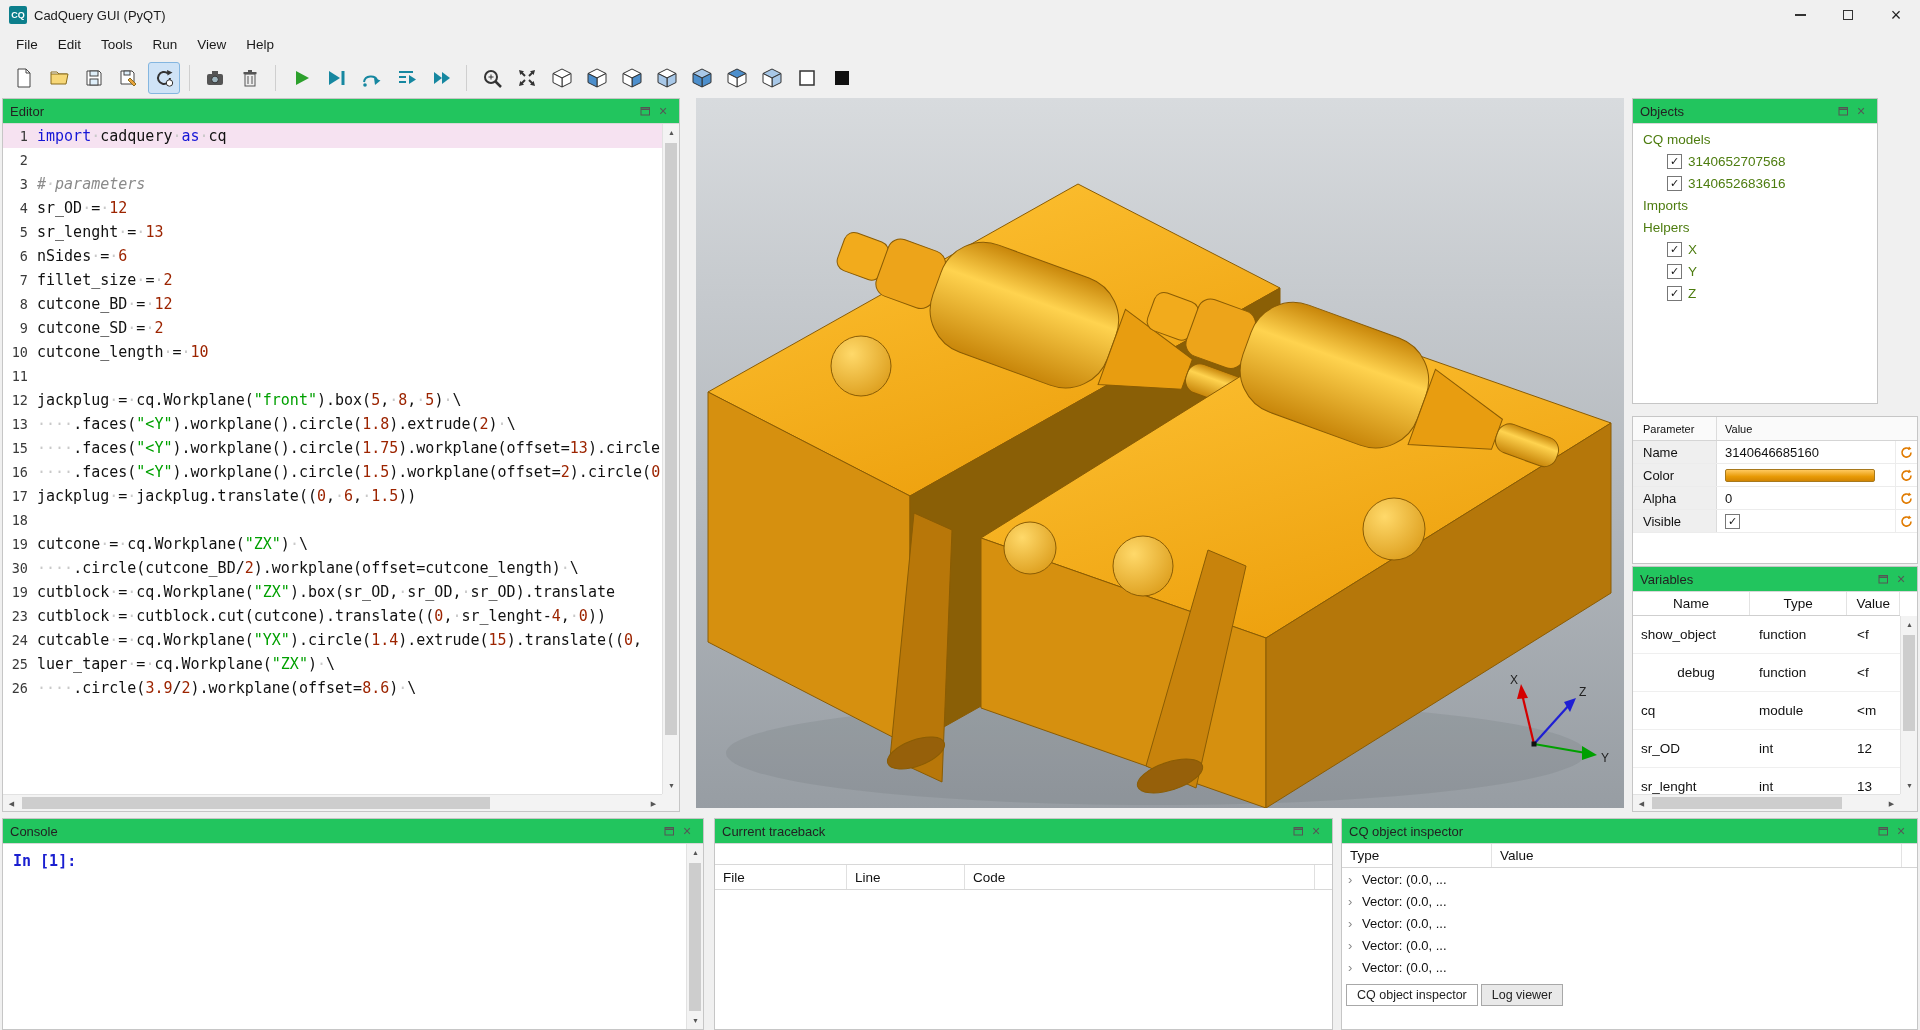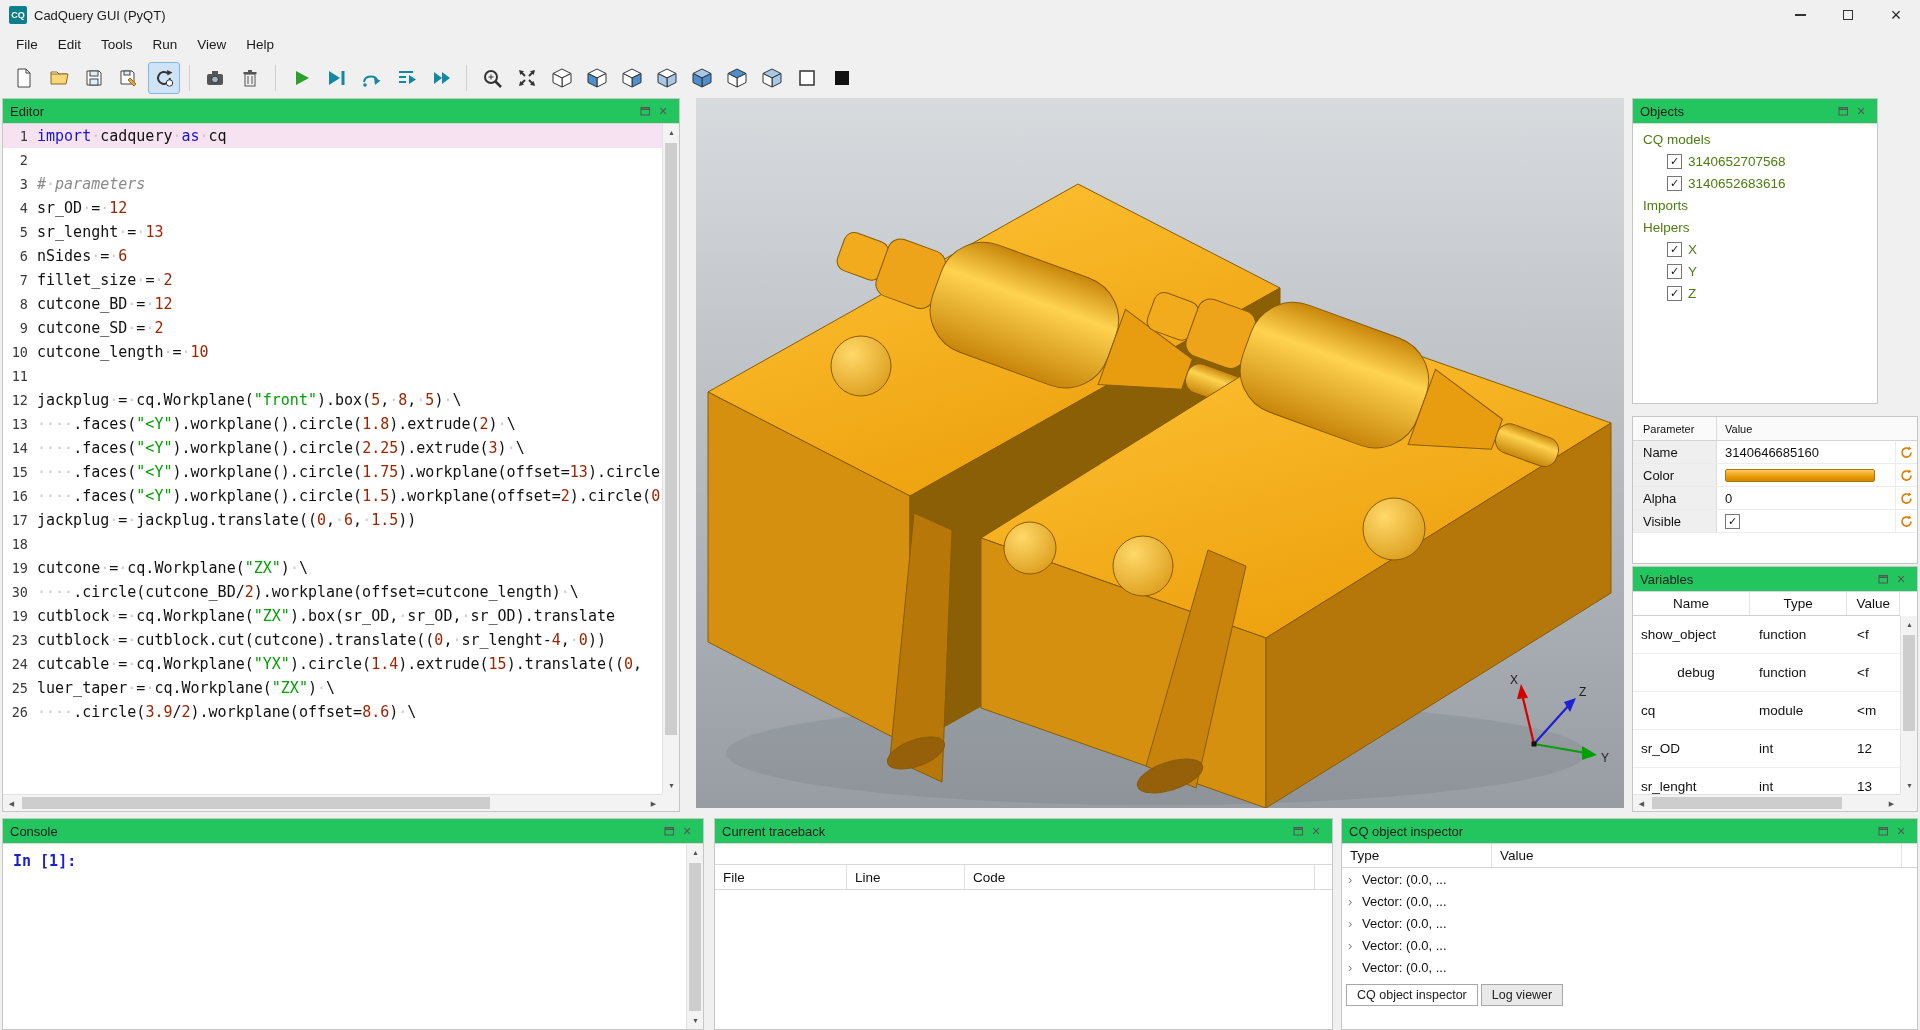--- a/index.html
+++ b/index.html
@@ -317,21 +317,20 @@
       <div class="code-line"><span class="ln">4</span><span class="code">sr_OD<span class="ws">·</span>=<span class="ws">·</span><span class="n">12</span></span></div>
       <div class="code-line"><span class="ln">5</span><span class="code">sr_lenght<span class="ws">·</span>=<span class="ws">·</span><span class="n">13</span></span></div>
       <div class="code-line"><span class="ln">6</span><span class="code">nSides<span class="ws">·</span>=<span class="ws">·</span><span class="n">6</span></span></div>
       <div class="code-line"><span class="ln">7</span><span class="code">fillet_size<span class="ws">·</span>=<span class="ws">·</span><span class="n">2</span></span></div>
       <div class="code-line"><span class="ln">8</span><span class="code">cutcone_BD<span class="ws">·</span>=<span class="ws">·</span><span class="n">12</span></span></div>
       <div class="code-line"><span class="ln">9</span><span class="code">cutcone_SD<span class="ws">·</span>=<span class="ws">·</span><span class="n">2</span></span></div>
       <div class="code-line"><span class="ln">10</span><span class="code">cutcone_length<span class="ws">·</span>=<span class="ws">·</span><span class="n">10</span></span></div>
       <div class="code-line"><span class="ln">11</span><span class="code"></span></div>
       <div class="code-line"><span class="ln">12</span><span class="code">jackplug<span class="ws">·</span>=<span class="ws">·</span>cq.Workplane(<span class="s">"front"</span>).box(<span class="n">5</span>,<span class="ws">·</span><span class="n">8</span>,<span class="ws">·</span><span class="n">5</span>)<span class="ws">·</span>\</span></div>
       <div class="code-line"><span class="ln">13</span><span class="code"><span class="ws">·</span><span class="ws">·</span><span class="ws">·</span><span class="ws">·</span>.faces(<span class="s">"&lt;Y"</span>).workplane().circle(<span class="n">1.8</span>).extrude(<span class="n">2</span>)<span class="ws">·</span>\</span></div>
-      <div class="code-line"><span class="ln">14</span><span class="code"><span class="ws">·</span><span class="ws">·</span><span class="ws">·</span><span class="ws">·</span>.faces(<span class="s">"&lt;Y"</span>).workplane().circle(<span class="n">2.25</span>).extrude(<span class="n">3</span>)<span class="ws">·</span>\</span></div>
       <div class="code-line"><span class="ln">15</span><span class="code"><span class="ws">·</span><span class="ws">·</span><span class="ws">·</span><span class="ws">·</span>.faces(<span class="s">"&lt;Y"</span>).workplane().circle(<span class="n">1.75</span>).workplane(offset=<span class="n">13</span>).circle</span></div>
       <div class="code-line"><span class="ln">16</span><span class="code"><span class="ws">·</span><span class="ws">·</span><span class="ws">·</span><span class="ws">·</span>.faces(<span class="s">"&lt;Y"</span>).workplane().circle(<span class="n">1.5</span>).workplane(offset=<span class="n">2</span>).circle(<span class="n">0</span></span></div>
       <div class="code-line"><span class="ln">17</span><span class="code">jackplug<span class="ws">·</span>=<span class="ws">·</span>jackplug.translate((<span class="n">0</span>,<span class="ws">·</span><span class="n">6</span>,<span class="ws">·</span><span class="n">1.5</span>))</span></div>
       <div class="code-line"><span class="ln">18</span><span class="code"></span></div>
       <div class="code-line"><span class="ln">19</span><span class="code">cutcone<span class="ws">·</span>=<span class="ws">·</span>cq.Workplane(<span class="s">"ZX"</span>)<span class="ws">·</span>\</span></div>
       <div class="code-line"><span class="ln">30</span><span class="code"><span class="ws">·</span><span class="ws">·</span><span class="ws">·</span><span class="ws">·</span>.circle(cutcone_BD/<span class="n">2</span>).workplane(offset=cutcone_length)<span class="ws">·</span>\</span></div>
       <div class="code-line"><span class="ln">19</span><span class="code">cutblock<span class="ws">·</span>=<span class="ws">·</span>cq.Workplane(<span class="s">"ZX"</span>).box(sr_OD,<span class="ws">·</span>sr_OD,<span class="ws">·</span>sr_OD).translate</span></div>
       <div class="code-line"><span class="ln">23</span><span class="code">cutblock<span class="ws">·</span>=<span class="ws">·</span>cutblock.cut(cutcone).translate((<span class="n">0</span>,<span class="ws">·</span>sr_lenght-<span class="n">4</span>,<span class="ws">·</span><span class="n">0</span>))</span></div>
       <div class="code-line"><span class="ln">24</span><span class="code">cutcable<span class="ws">·</span>=<span class="ws">·</span>cq.Workplane(<span class="s">"YX"</span>).circle(<span class="n">1.4</span>).extrude(<span class="n">15</span>).translate((<span class="n">0</span>,</span></div>
       <div class="code-line"><span class="ln">25</span><span class="code">luer_taper<span class="ws">·</span>=<span class="ws">·</span>cq.Workplane(<span class="s">"ZX"</span>)<span class="ws">·</span>\</span></div>

